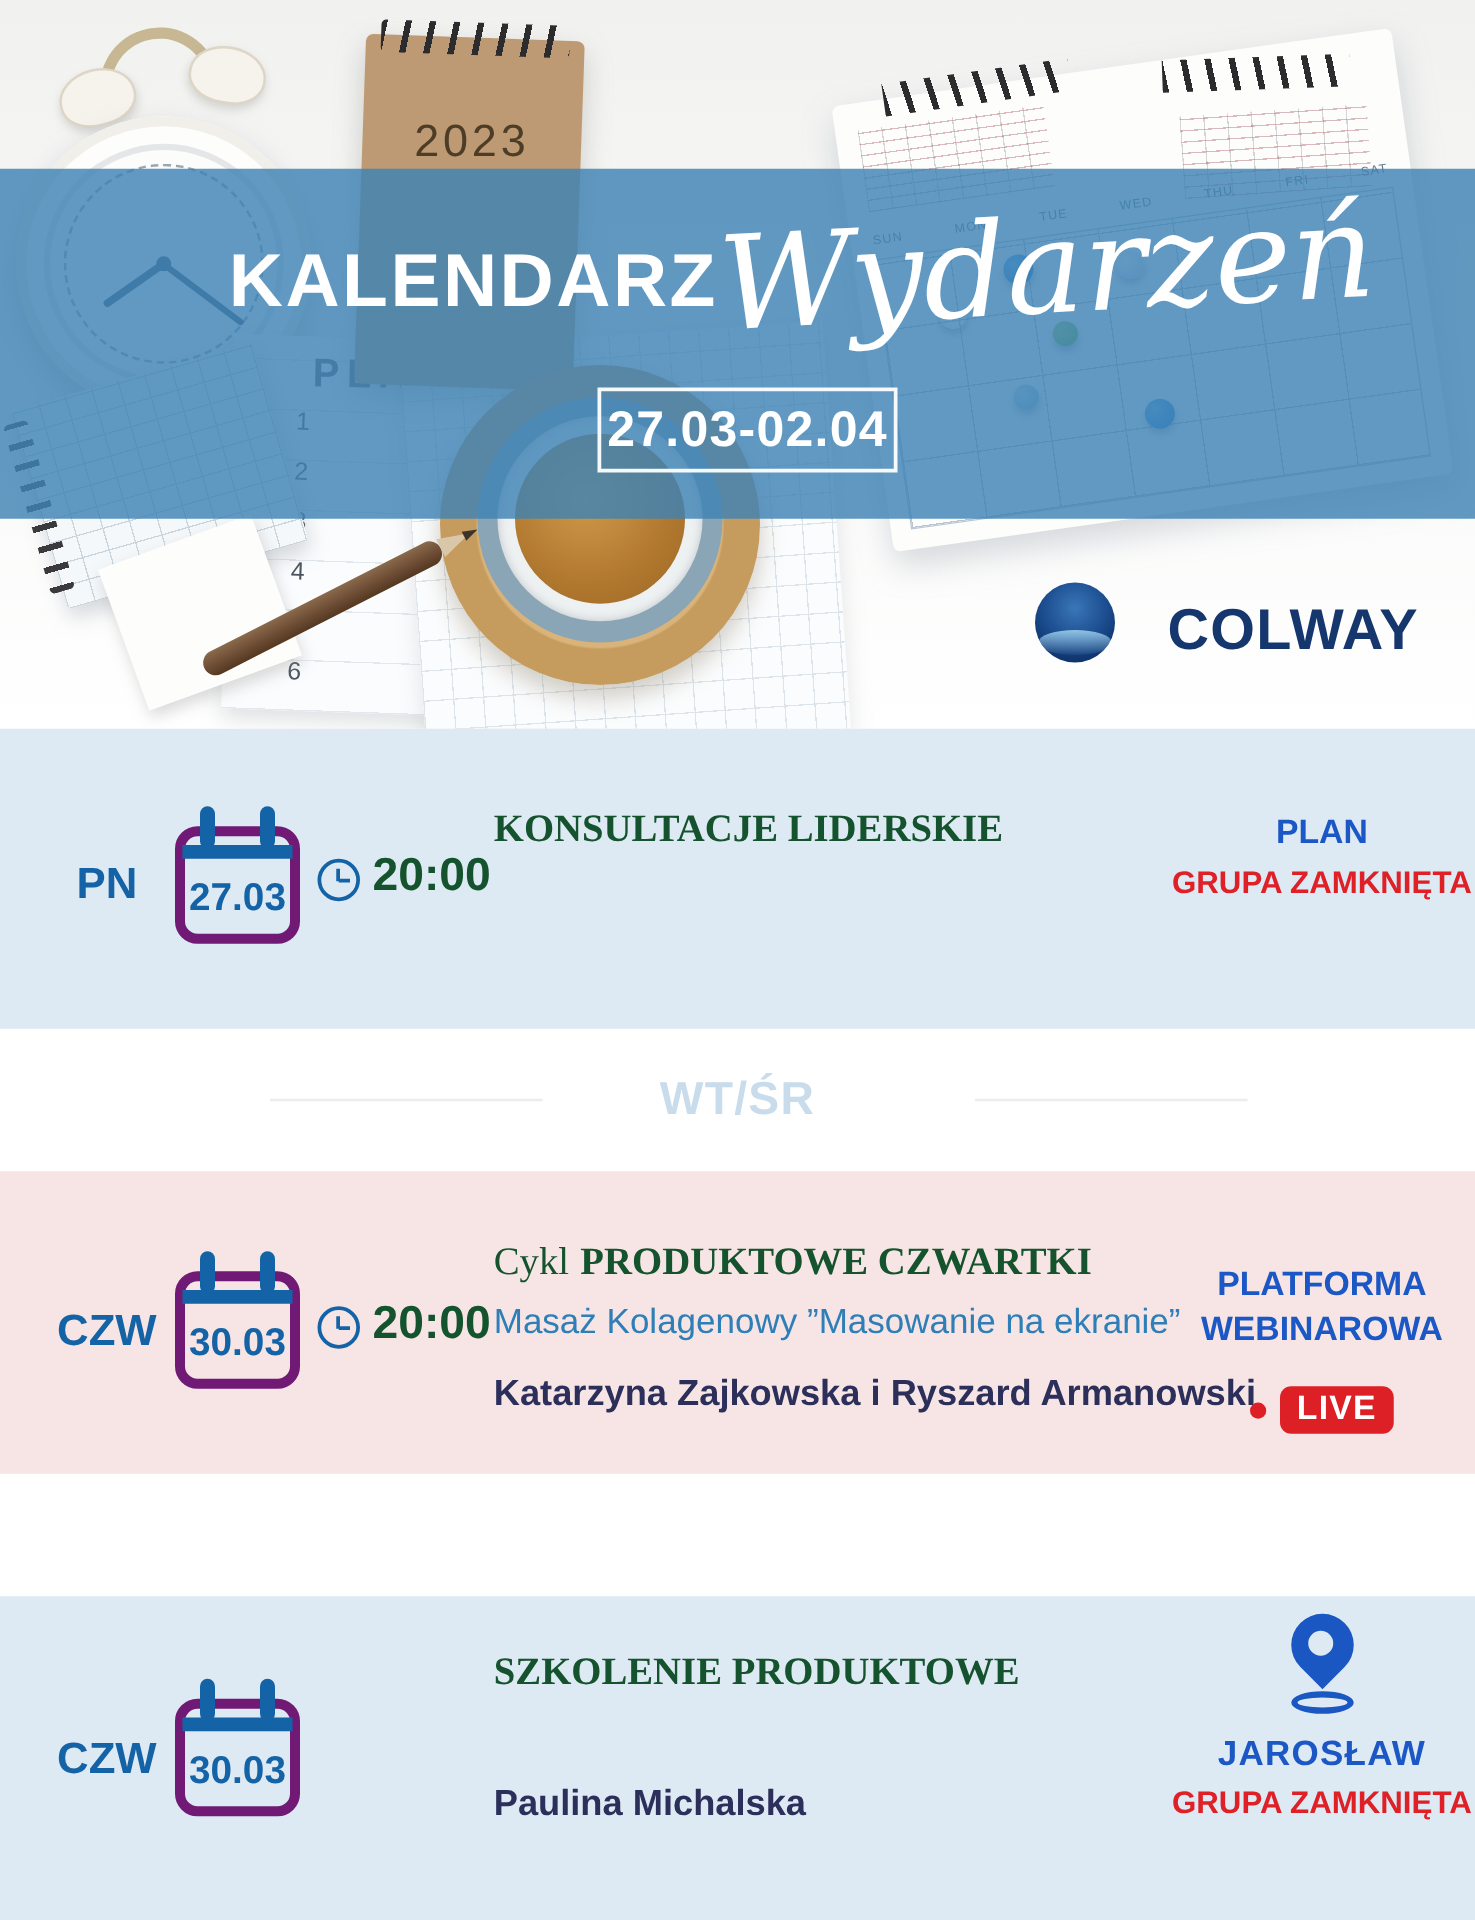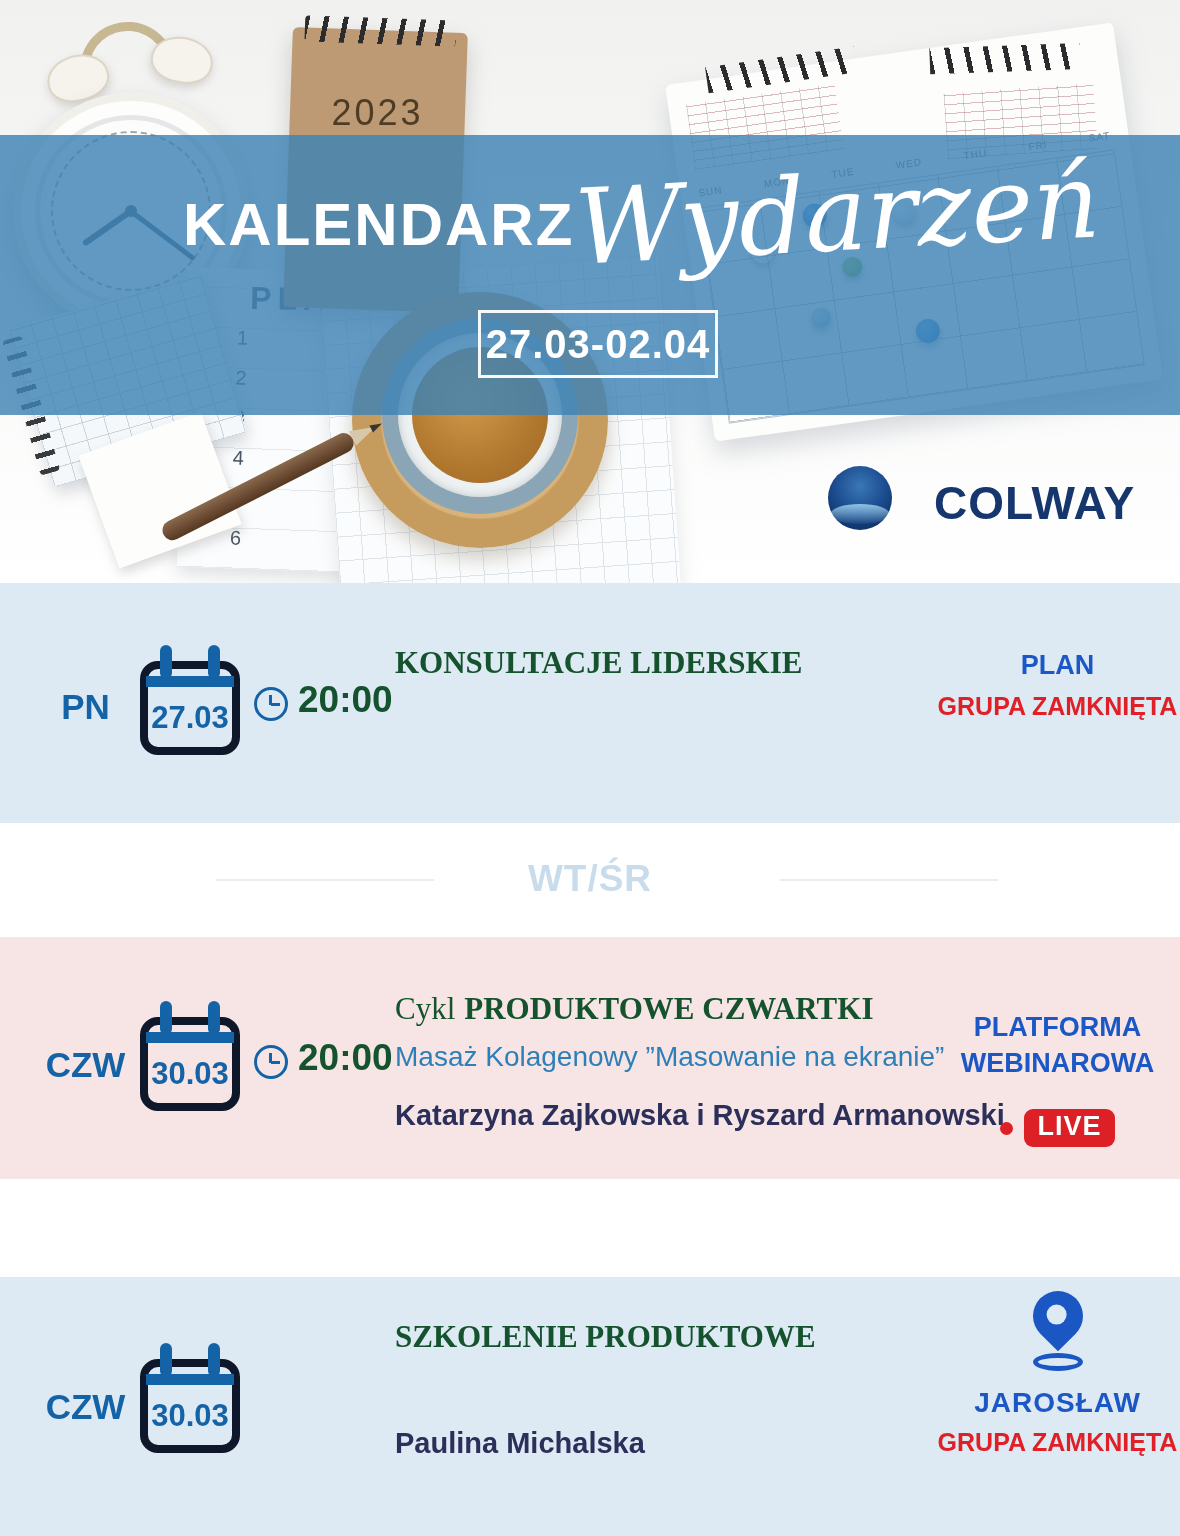--- a/index.html
+++ b/index.html
@@ -137,21 +137,21 @@
   
   .row { position:absolute; left:0; width:1180px; }
   .row.blue { background:#dde9f3; }
   .row.pink { background:#f6e5e4; }
   #row1 { top:583px; height:240px; }
   #row2 { top:937px; height:242px; }
   #row3 { top:1277px; height:259px; }
 
   .day { position:absolute; left:28px; width:115px; text-align:center; font-size:35px; font-weight:bold;
       color:#1563a7; }
-  .cal { position:absolute; left:140px; width:100px; height:94px; border:8px solid #0f172a;
+  .cal { position:absolute; left:140px; width:100px; height:94px; border:8px solid #701a75;
       border-radius:18px; }
   .cal .bar { position:absolute; left:-2px; right:-2px; top:7px; height:11px; background:#1563a7; }
   .cal .peg { position:absolute; top:-24px; width:12px; height:34px; background:#1563a7; border-radius:6px; }
   .cal .peg.l { left:12px; } .cal .peg.r { right:12px; }
   .cal .date { position:absolute; left:0; right:0; top:20px; bottom:0; display:flex; align-items:center;
       justify-content:center; font-size:31px; font-weight:bold; color:#1563a7; }
   .clk { position:absolute; left:254px; width:34px; height:34px; border:3px solid #1563a7; border-radius:50%; }
   .clk::before { content:""; position:absolute; left:12px; top:5px; width:3px; height:10px; background:#1563a7; }
   .clk::after  { content:""; position:absolute; left:14px; top:13px; width:9px; height:3px; background:#1563a7; }
   .time { position:absolute; left:298px; font-size:37px; font-weight:bold; color:#14532d; }

